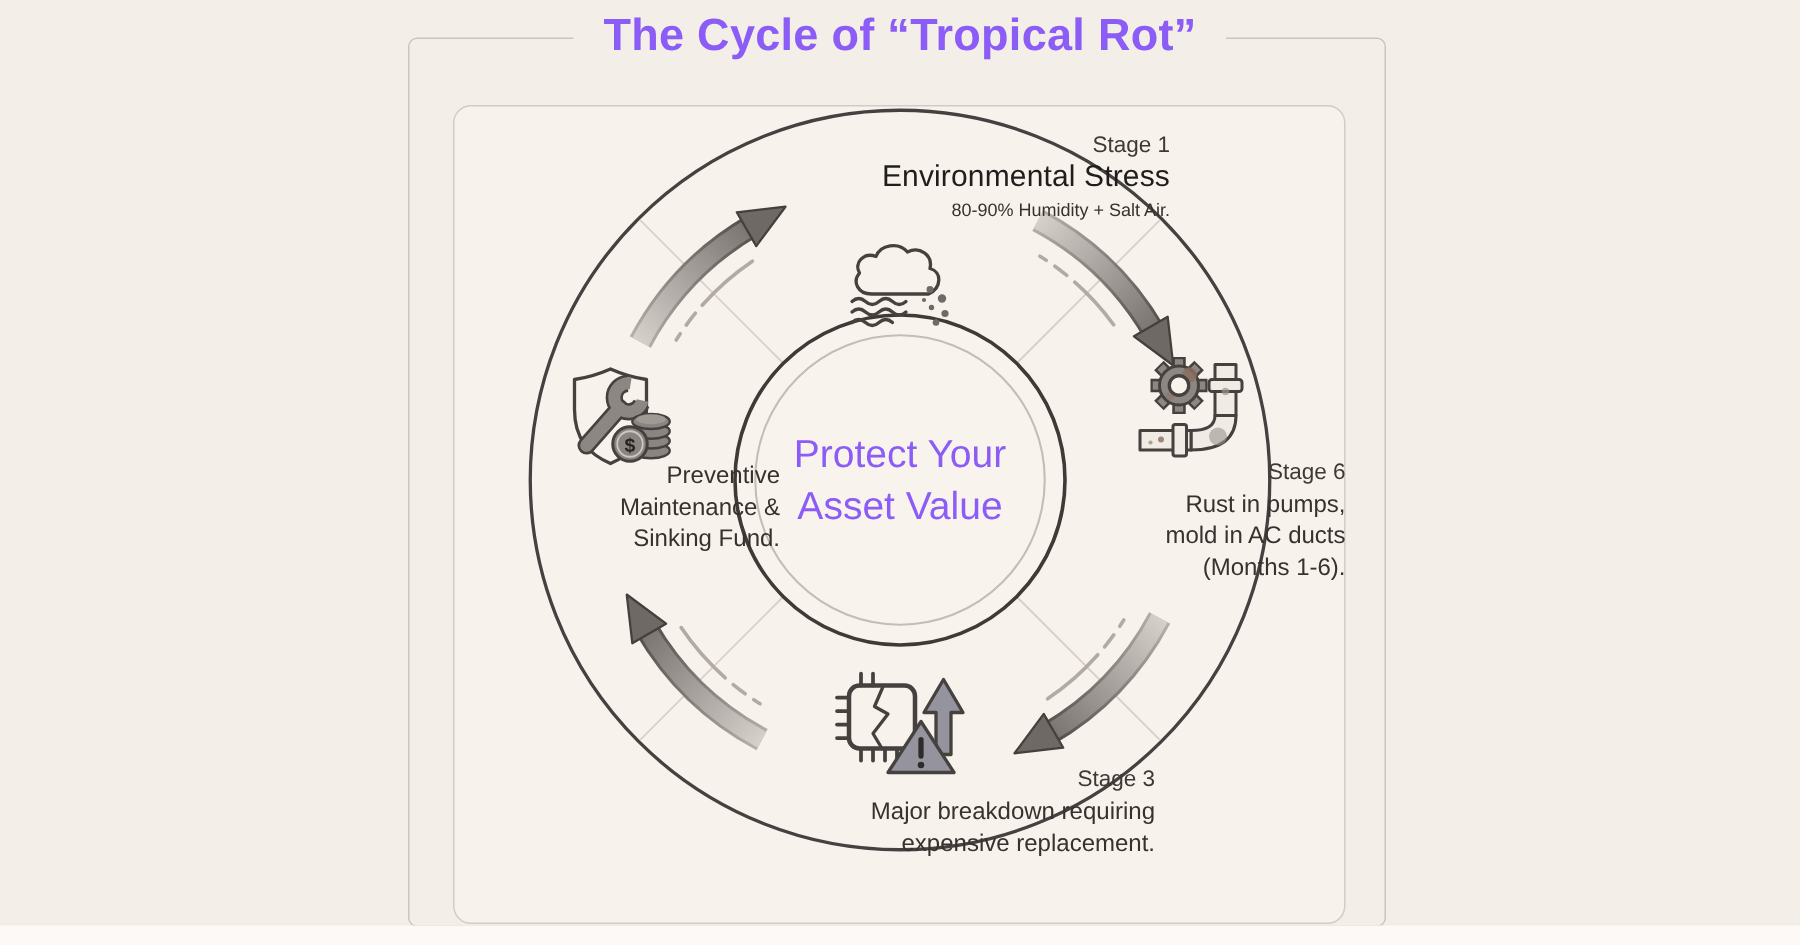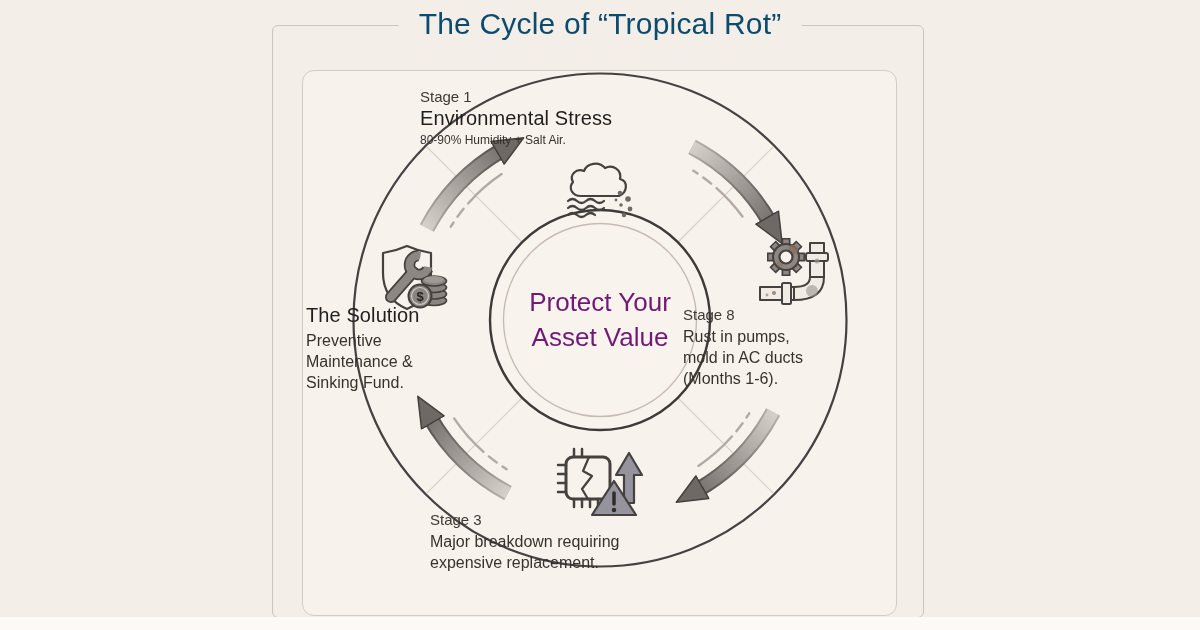--- a/index.html
+++ b/index.html
@@ -15,34 +15,34 @@
     width:1200px;height:630px;position:relative;overflow:hidden;
     background:var(--bg);
     font-family:"Liberation Sans","DejaVu Sans",sans-serif;
   }
   .outer-frame{position:absolute;left:272px;top:25px;width:650px;height:591px;
     border:1.5px solid var(--frame-line);border-radius:6px;z-index:1}
   .inner-frame{position:absolute;left:302px;top:70px;width:593px;height:544px;
     border:1.5px solid var(--inner-frame-line);border-radius:12px;background:var(--panel-bg);z-index:1}
   .bottom-strip{position:absolute;left:0;top:617px;width:1200px;height:13px;background:var(--strip);z-index:2}
   .page-title{position:absolute;top:5px;left:50%;transform:translateX(-50%);
-    font-size:30px;font-weight:400;color:#0c4a6e;background:var(--bg);
+    font-size:30px;font-weight:700;color:#8b5cf6;background:var(--bg);
     padding:2px 20px;z-index:5;white-space:nowrap;letter-spacing:.2px}
   .diagram-svg{position:absolute;left:0;top:0;z-index:3}
-  .stage{position:absolute;text-align:left;z-index:4}
+  .stage{position:absolute;text-align:right;z-index:4}
   .stage-label{font-size:15px;color:#3d3934;margin-bottom:2px}
   .stage-name{font-size:20px;font-weight:400;color:var(--text-dark);letter-spacing:.1px}
   .stage-detail{font-size:16px;color:var(--text-mid);line-height:1.32;margin-top:3px;white-space:pre-line}
   .s1{left:420px;top:88px;width:360px}
   .s1 .stage-detail{font-size:12px}
   .s2{left:683px;top:306px;width:214px}
   .s3{left:430px;top:511px;width:340px}
   .s4{left:306px;top:304px;width:214px}
   .center-label{position:absolute;left:480px;top:285px;width:240px;text-align:center;
-    font-size:26px;line-height:1.35;color:#701a75;white-space:pre-line;z-index:4}
+    font-size:26px;line-height:1.35;color:#8b5cf6;white-space:pre-line;z-index:4}
   
   .ring{stroke:var(--ring);stroke-width:2.2;fill:none}
   .spoke{stroke:var(--spoke);stroke-width:1.2}
   .center-fill{fill:var(--center-bg);stroke:#3d3a37;stroke-width:2.4}
   .center-inner{fill:none;stroke:#c6bcb6;stroke-width:1.4}
   .arrow-under{fill:none;stroke-width:16}
   .arrow-main{fill:none;stroke-width:12}
   .companion{fill:none;stroke:#b1aaa5;stroke-width:2.4;stroke-dasharray:5 7 10 7 500;stroke-linecap:round}
   .ink{stroke:var(--ink);fill:none;stroke-width:2.2;stroke-linecap:round;stroke-linejoin:round}
   .ink-thick{stroke:var(--ink);fill:none;stroke-width:3;stroke-linecap:round;stroke-linejoin:round}
@@ -222,31 +222,30 @@
     <text x="49" y="60" text-anchor="middle" font-size="13" font-weight="bold" fill="#27241f">$</text>
   </g>
 </svg>
 
 <div class="stage s1">
   <div class="stage-label">Stage 1</div>
   <div class="stage-name">Environmental Stress</div>
   <div class="stage-detail">80-90% Humidity + Salt Air.</div>
 </div>
 <div class="stage s2">
-  <div class="stage-label">Stage 8</div>
+  <div class="stage-label">Stage 6</div>
   <div class="stage-detail">Rust in pumps,
 mold in AC ducts
 (Months 1-6).</div>
 </div>
 <div class="stage s3">
   <div class="stage-label">Stage 3</div>
   <div class="stage-detail">Major breakdown requiring
 expensive replacement.</div>
 </div>
 <div class="stage s4">
-  <div class="stage-name">The Solution</div>
   <div class="stage-detail">Preventive
 Maintenance &amp;
 Sinking Fund.</div>
 </div>
 
 <div class="center-label">Protect Your
 Asset Value</div>
 
 </body></html>

